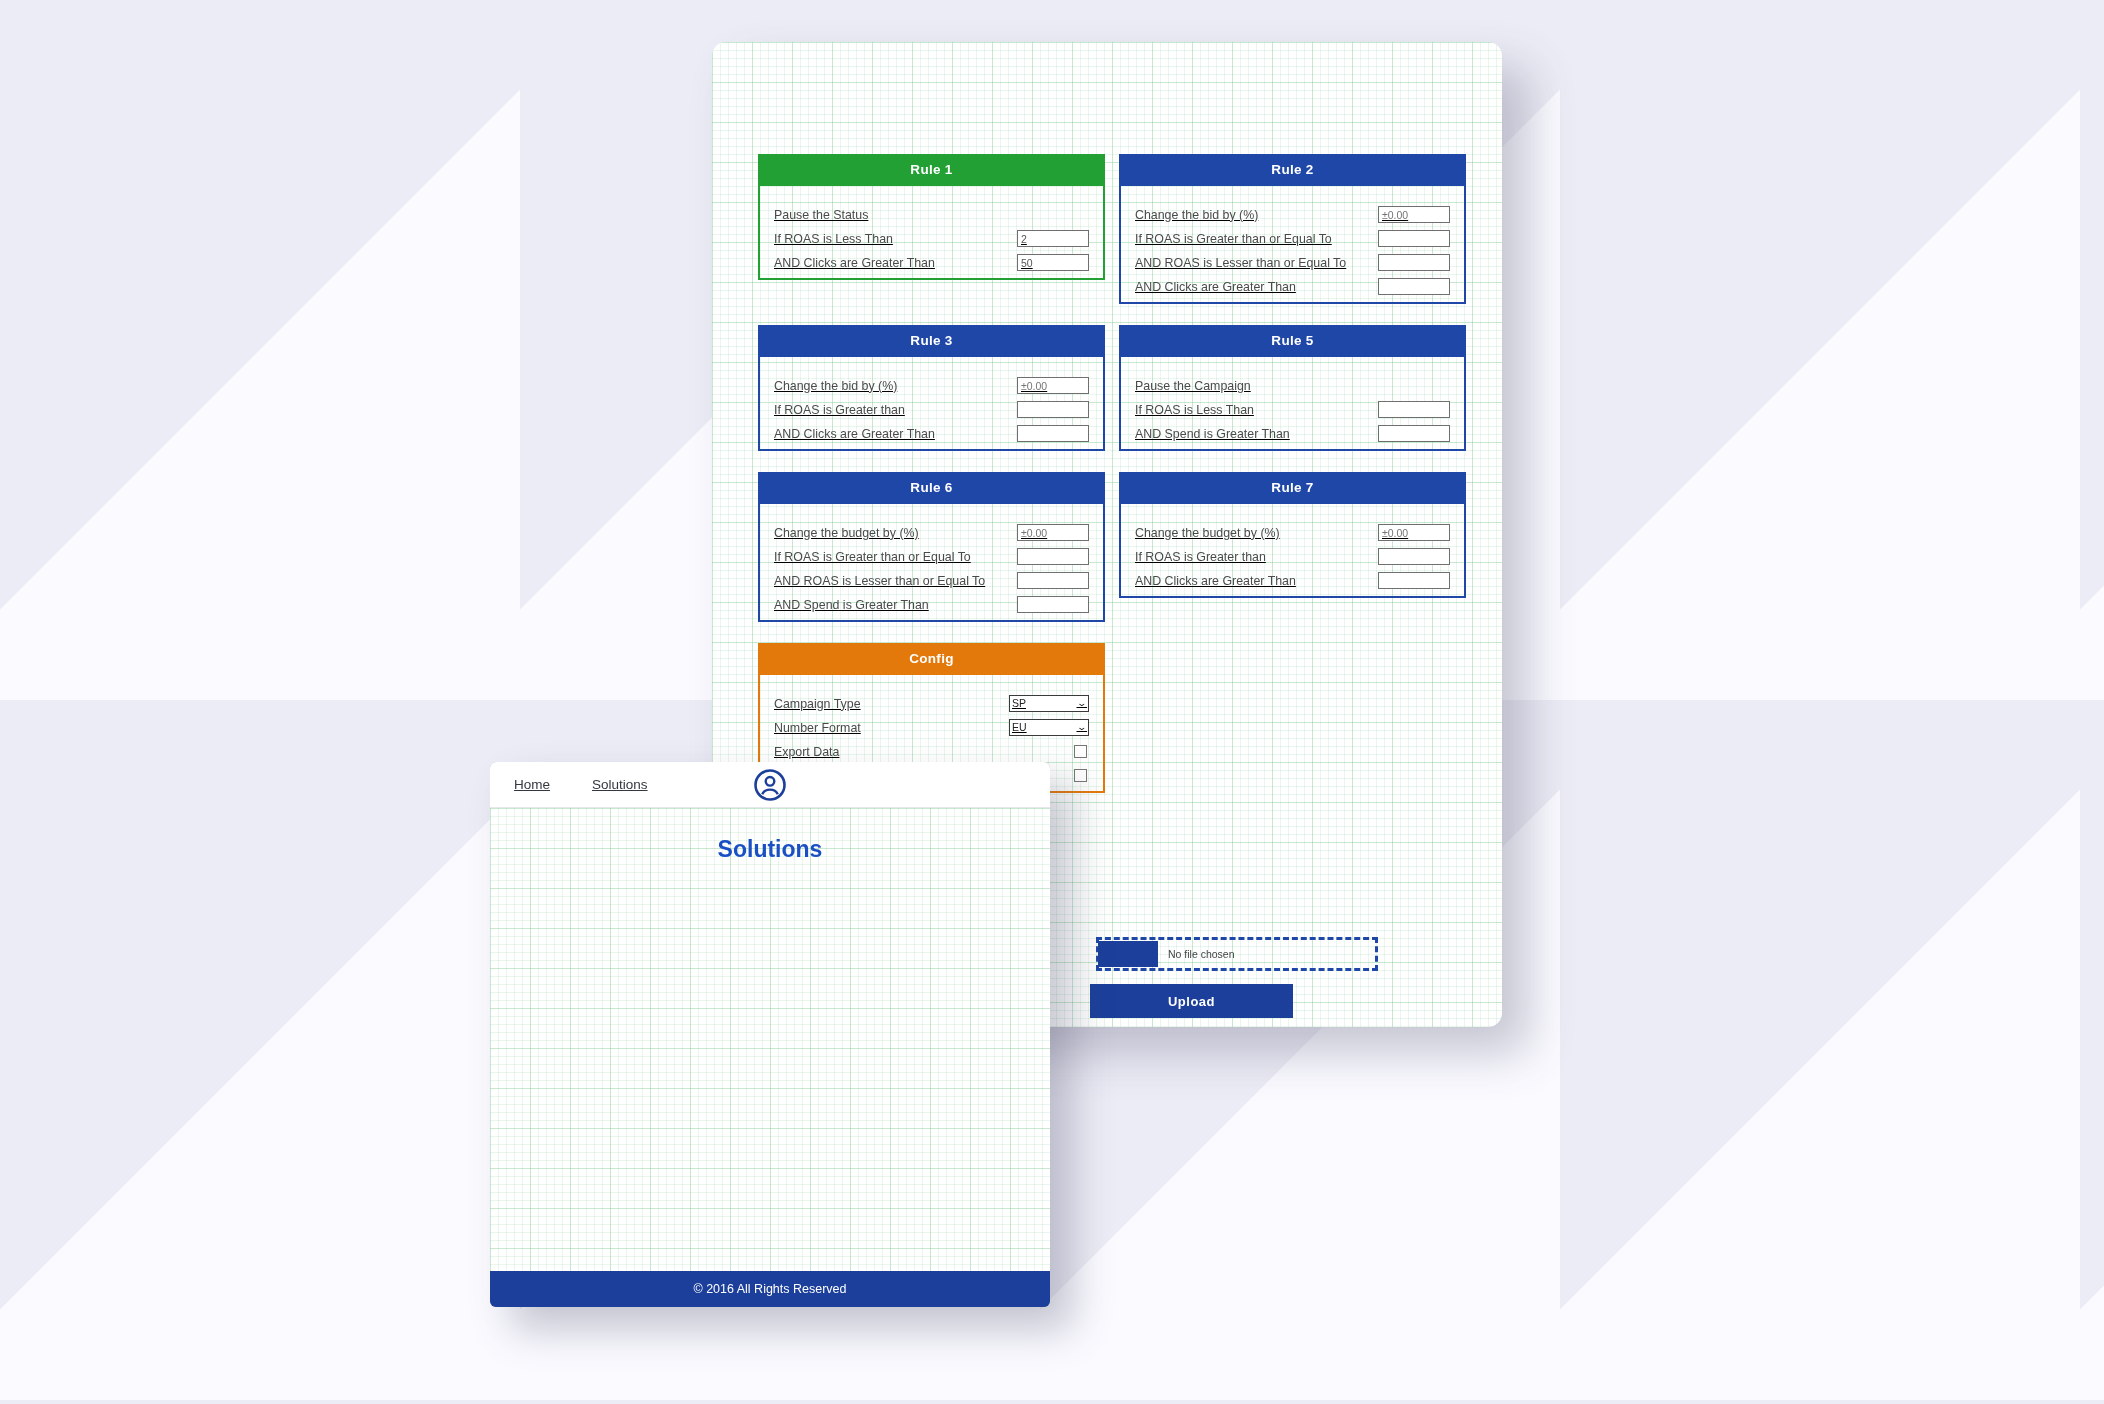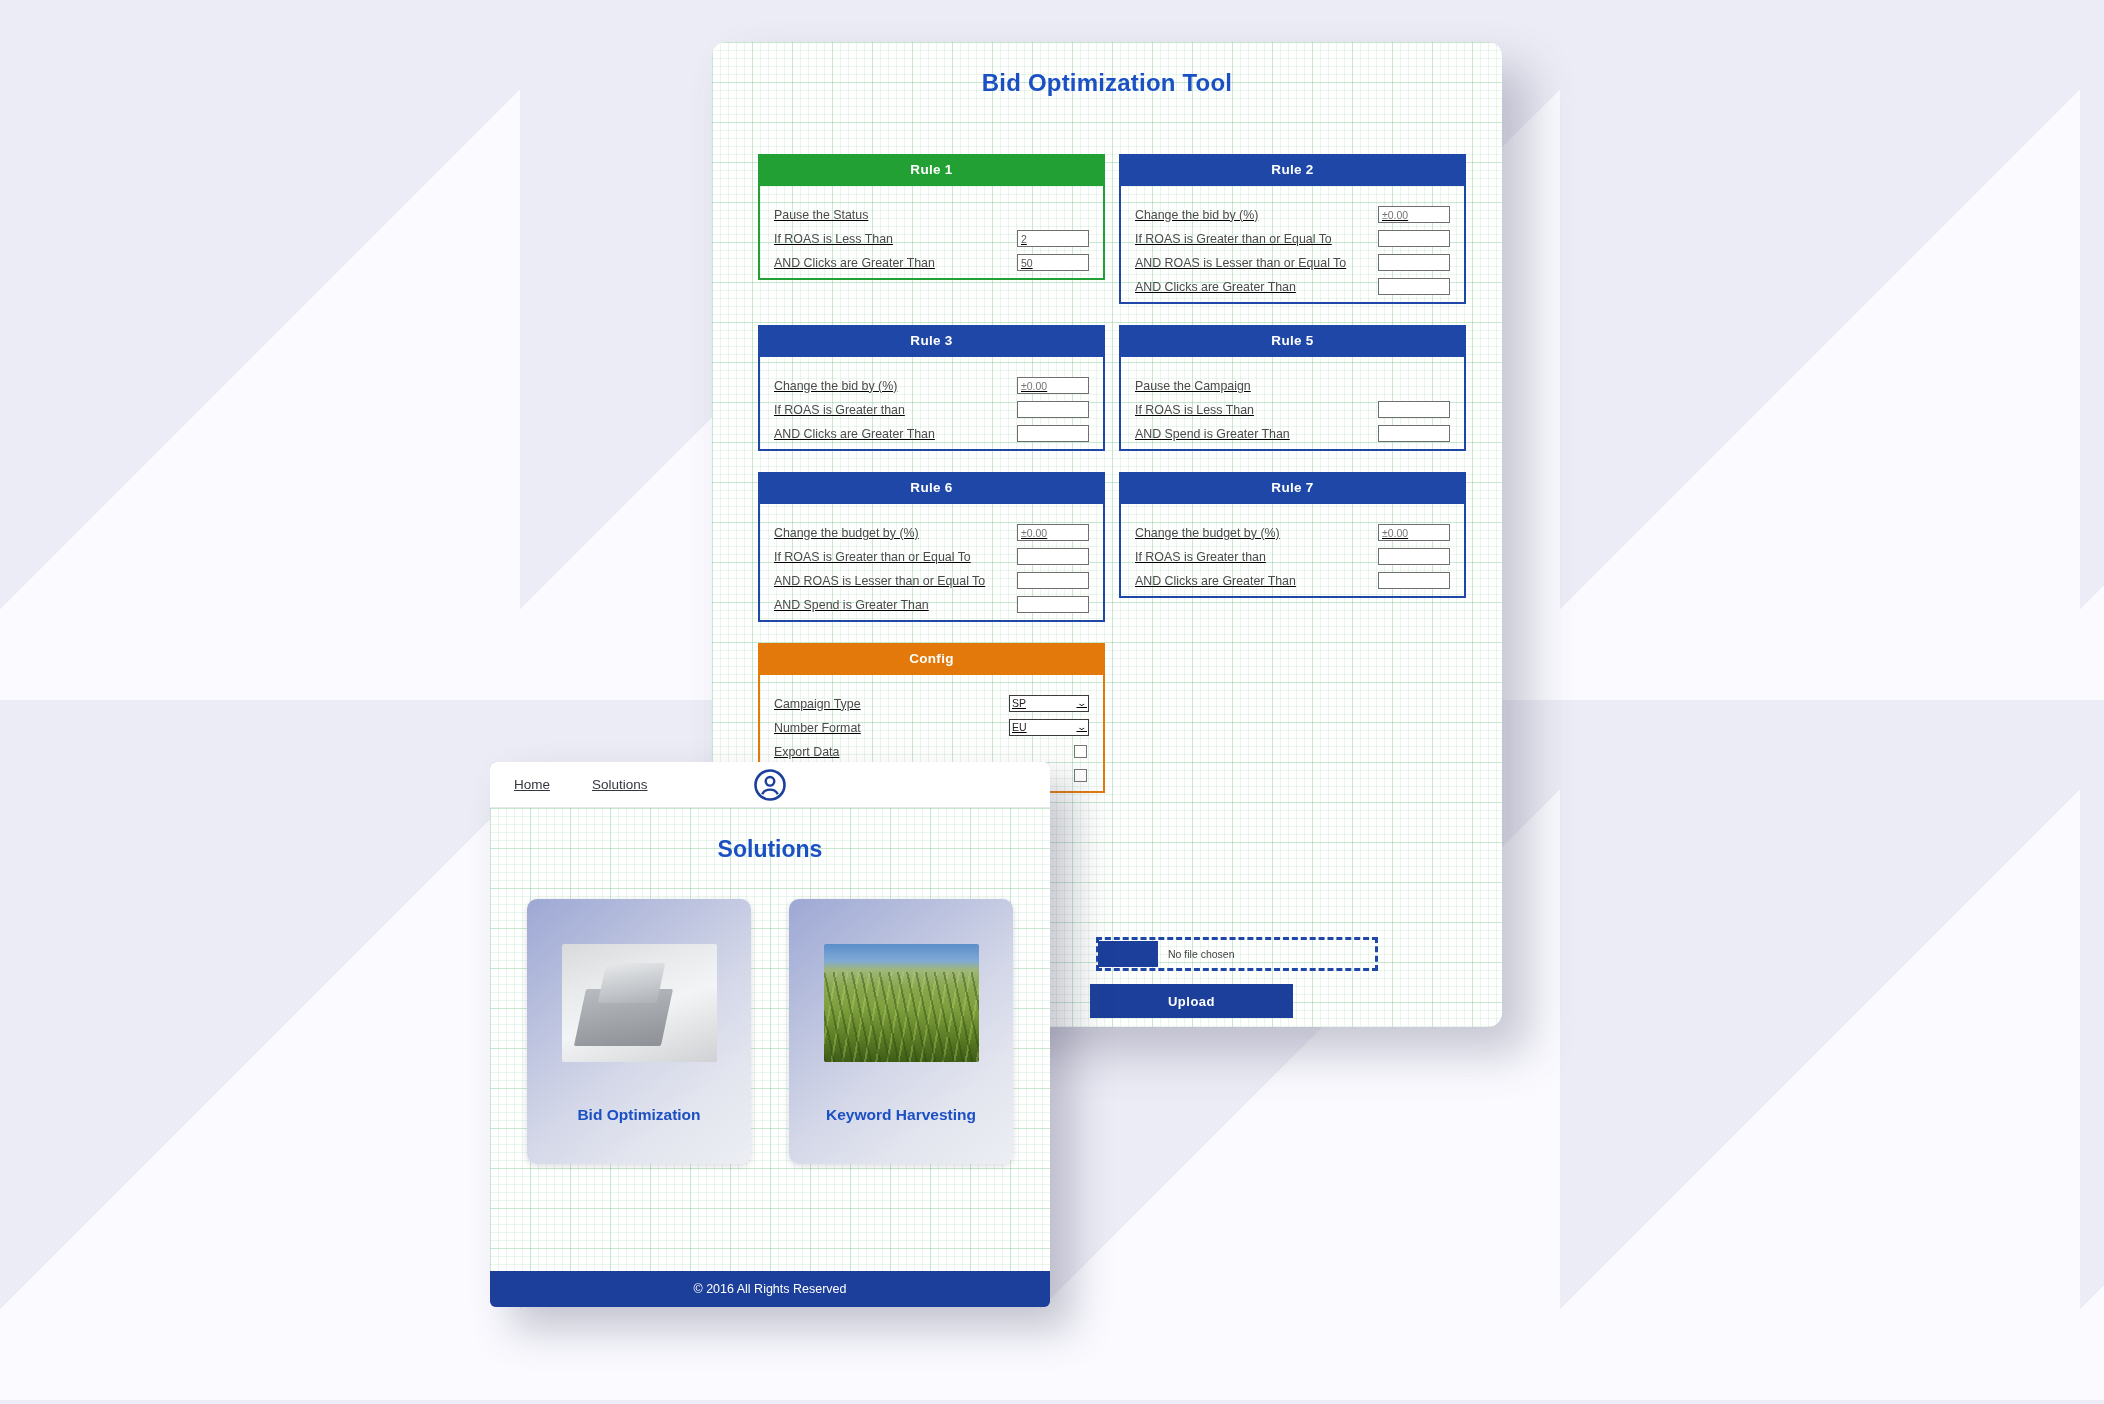--- a/index.html
+++ b/index.html
@@ -299,21 +299,20 @@
     justify-content: center;
   }
 </style>
 </head>
 <body>
 
 <div id="desktop-bg"></div>
 
 <div id="bid-tool-window" class="graph-paper">
 
-  <div id="bid-tool-title">Bid Optimization Tool</div>
 
   <div id="rules-grid">
       <div class="rule-card theme-green">
         <div class="rule-head">Rule 1</div>
         <div class="rule-body">
           <div class="rule-row">
             <div class="rule-label">Pause the Status</div>
             <div style="width: 72px;"></div>
           </div>
           <div class="rule-row">
@@ -466,26 +465,16 @@
       <svg width="34" height="34" viewBox="0 0 34 34">
         <circle cx="17" cy="17" r="14.5" fill="none" stroke="#1b3f9a" stroke-width="2.6"></circle>
         <circle cx="17" cy="13.3" r="4.3" fill="none" stroke="#1b3f9a" stroke-width="2.4"></circle>
         <path d="M9.2 26.2 a8.4 7.2 0 0 1 15.6 0" fill="none" stroke="#1b3f9a" stroke-width="2.4"></path>
       </svg>
     </span>
   </div>
 
   <div id="solutions-body" class="graph-paper">
     <div id="solutions-heading">Solutions</div>
-    <div id="solution-cards">
-        <div class="solution-card">
-          <div class="card-thumb thumb-office"></div>
-          <div class="card-label">Bid Optimization</div>
-        </div>
-        <div class="solution-card">
-          <div class="card-thumb thumb-field"></div>
-          <div class="card-label">Keyword Harvesting</div>
-        </div>
-      </div>
   </div>
 
   <div id="solutions-footer">© 2016 All Rights Reserved</div>
 </div>
 
 </body></html>

